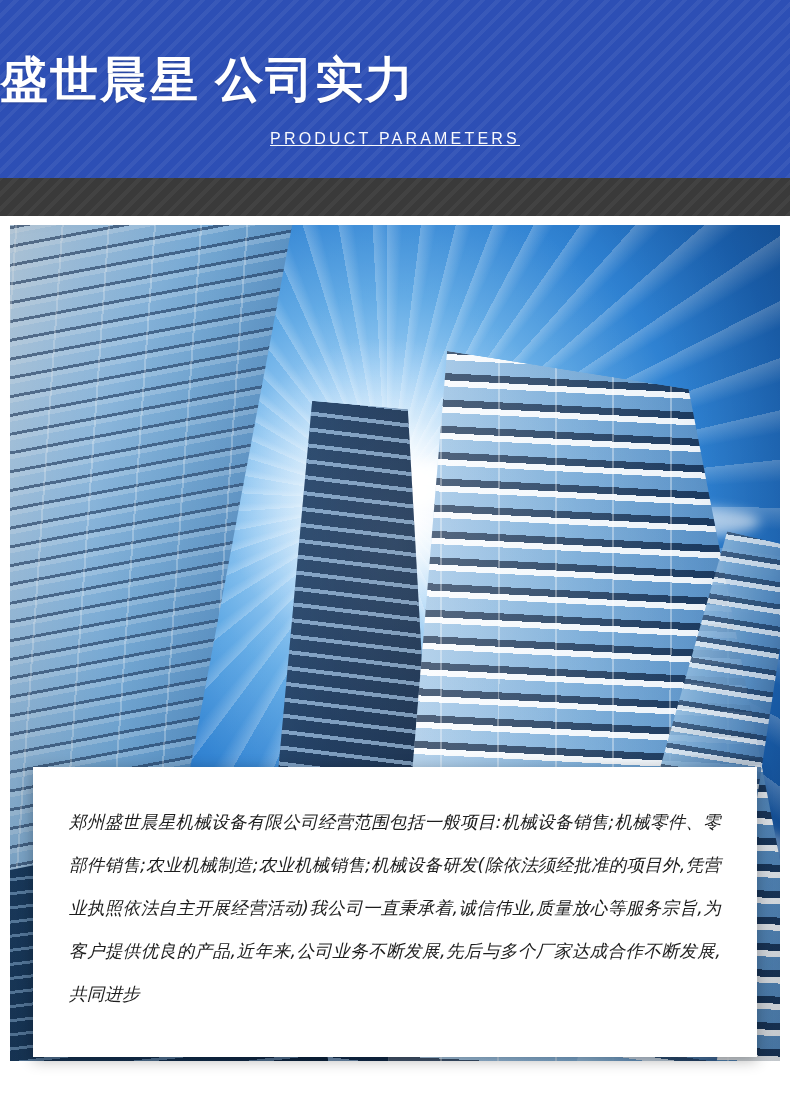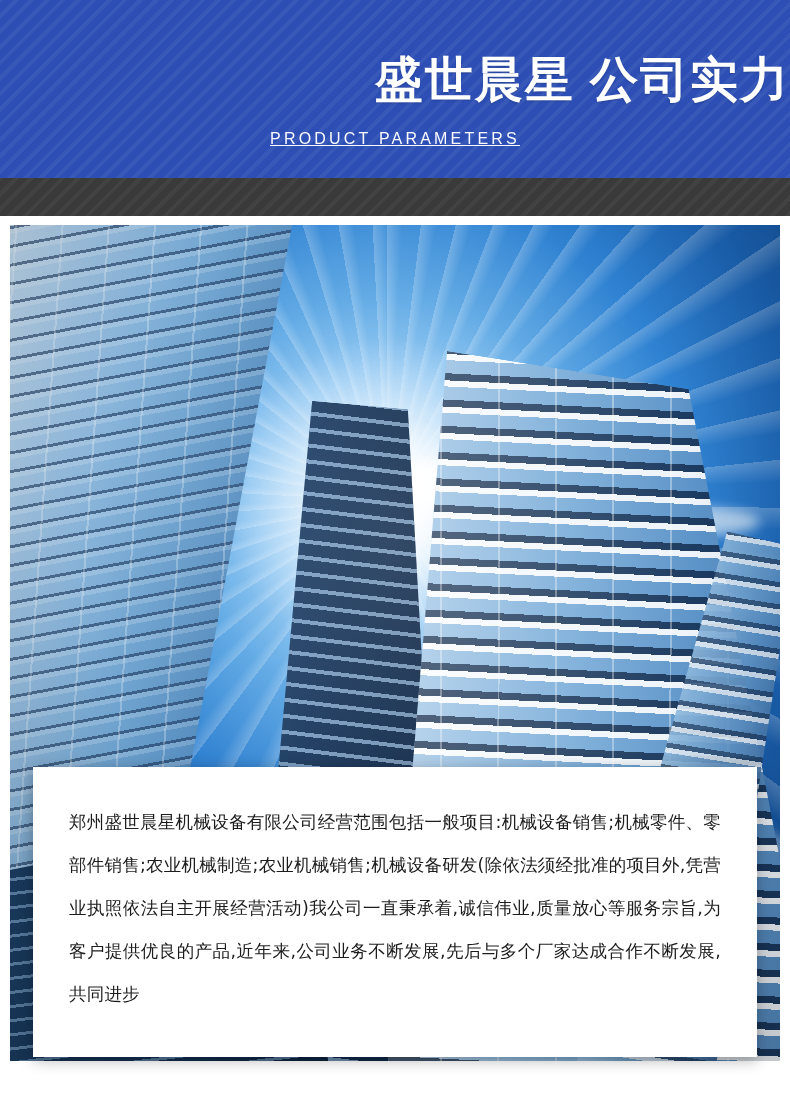--- a/index.html
+++ b/index.html
@@ -49,21 +49,21 @@
     color: rgba(255,255,255,0.17);
     line-height: 1;
     white-space: nowrap;
     user-select: none;
   }
   .banner-title {
     position: absolute;
     top: 52px;
     left: 0;
     width: 790px;
-    text-align: right;
+    text-align: left;
     font-size: 48px;
     font-weight: bold;
     color: #ffffff;
     letter-spacing: 2px;
     line-height: 1.15;
     text-shadow: 0 1px 2px rgba(0,0,0,0.18);
   }
   .banner-subtitle {
     position: absolute;
     top: 130px;
@@ -303,20 +303,21 @@
     box-shadow: 0 3px 14px rgba(0,0,0,0.30);
     padding: 34px 36px 30px 36px;
   }
   .text-card p {
     font-family: "DejaVu Sans", "Liberation Sans", sans-serif;
     font-size: 17.5px;
     line-height: 2.45;
     color: #1c1c1c;
     text-align: justify;
     letter-spacing: 0.2px;
+    font-style: italic;
   }
 </style>
 </head>
 <body>
 
 <div class="page">
 
   <div class="banner">
     <div class="banner-stripes"></div>
     <div class="banner-title">盛世晨星 公司实力</div>

